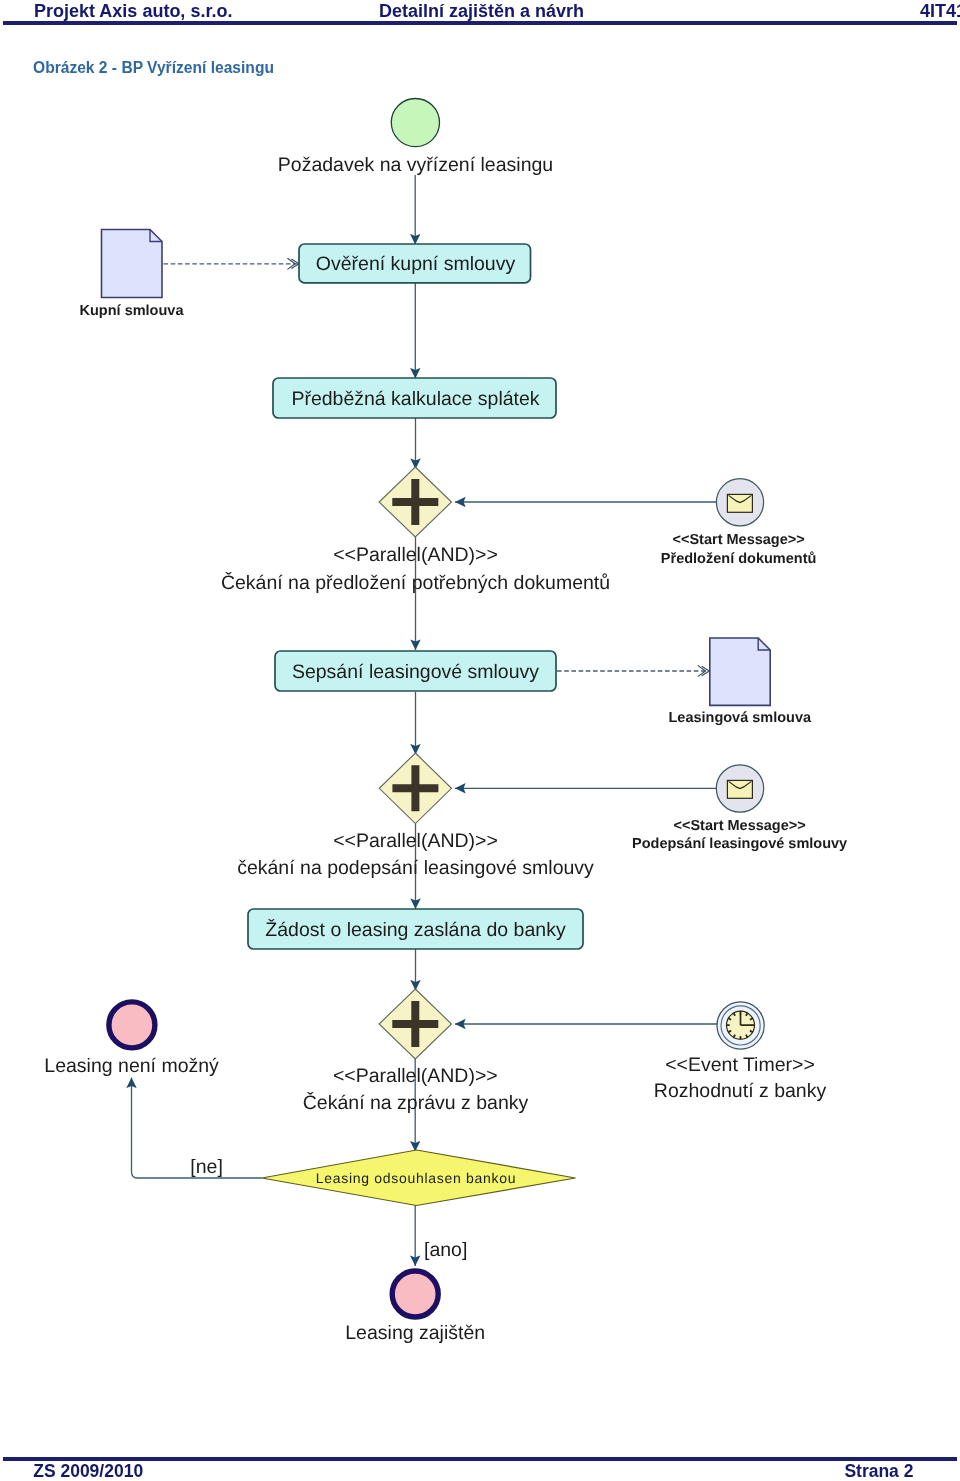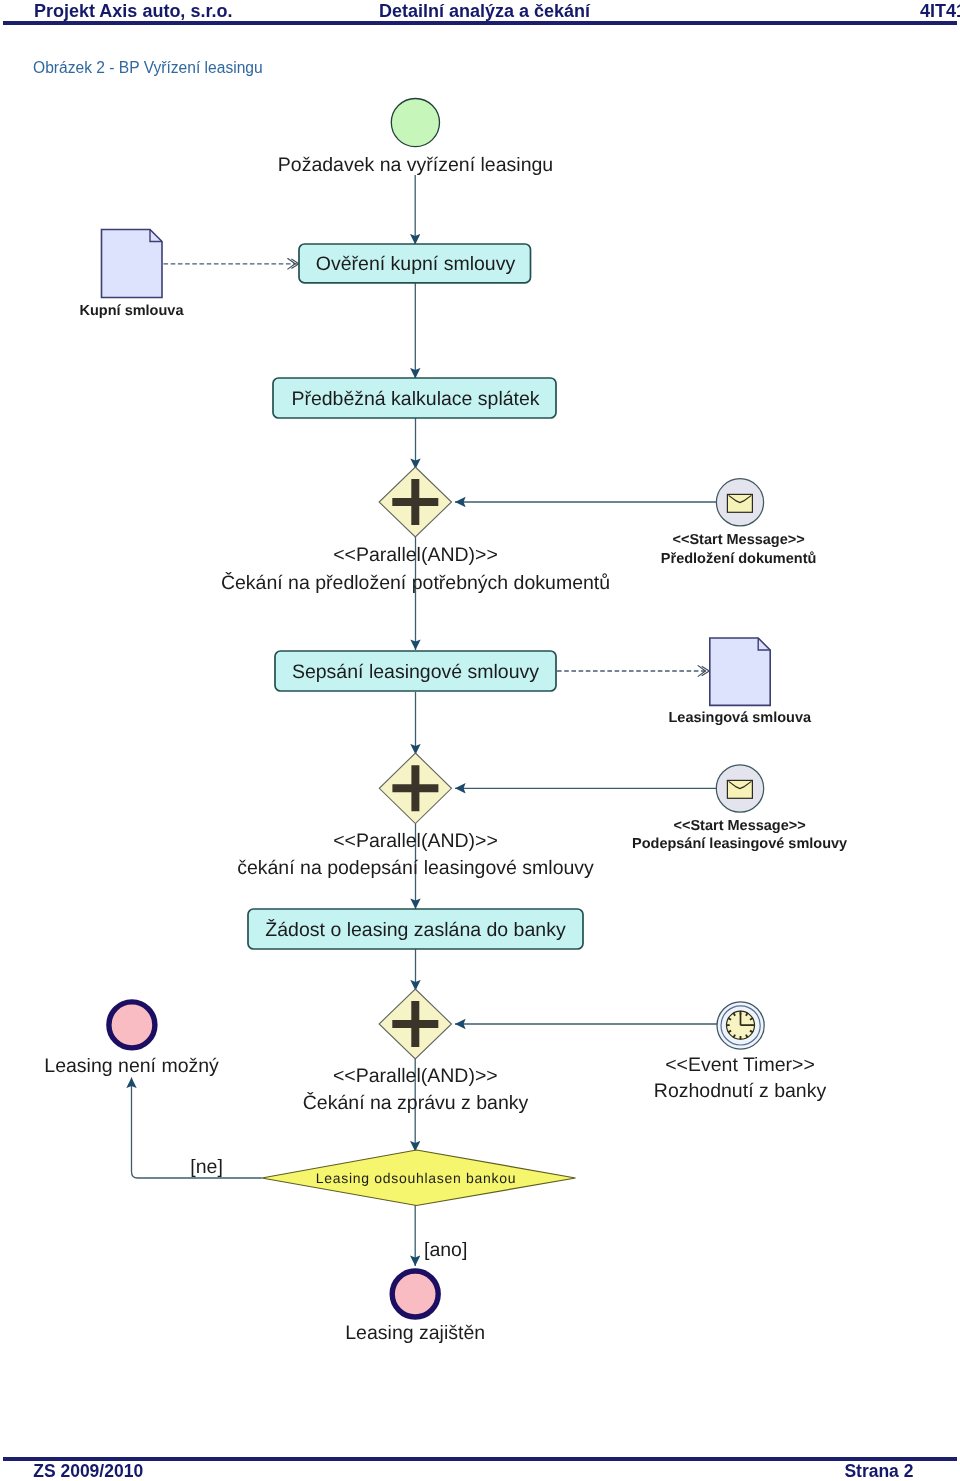--- a/index.html
+++ b/index.html
@@ -2,34 +2,34 @@
 <html><head>
 <meta charset="utf-8">
 <title>Projekt Axis auto - Detailni analyza a navrh</title>
 <style>
   html,body{margin:0;padding:0;}
   body{width:960px;height:1481px;background:#ffffff;
        font-family:"Liberation Sans",sans-serif;position:relative;overflow:hidden;}
   .page{position:absolute;left:0;top:0;width:960px;height:1481px;}
   .hdr-txt{position:absolute;font-weight:bold;color:#14196b;font-size:18px;white-space:nowrap;}
   .rule{position:absolute;background:#1b1f6e;}
-  .caption{position:absolute;left:33px;top:60px;font-size:15.6px;font-weight:normal;
+  .caption{position:absolute;left:33px;top:60px;font-size:15.6px;font-weight:bold;
            color:#31699f;white-space:nowrap;line-height:1;}
   .ftr-txt{position:absolute;font-weight:bold;color:#14196b;font-size:17.5px;white-space:nowrap;line-height:1;}
   #diagram{position:absolute;left:0;top:0;}
   .dlabel{font-family:"Liberation Sans",sans-serif;fill:#1c1c1c;-webkit-font-smoothing:antialiased;}
   svg text{text-rendering:geometricPrecision;}
 </style>
 </head>
 <body>
 
 <div class="page">
 
   <div class="hdr-txt" style="left:34px;top:1px">Projekt Axis auto, s.r.o.</div>
-  <div class="hdr-txt" style="left:379px;top:1px">Detailní analýza a čekání</div>
+  <div class="hdr-txt" style="left:379px;top:1px">Detailní zajištěn a návrh</div>
   <div class="hdr-txt" style="left:920px;top:1px">4IT415</div>
   <div class="rule" style="left:3px;top:21px;width:954px;height:4px"></div>
 
   <div class="caption">Obrázek 2 - BP Vyřízení leasingu</div>
 
   <div class="rule" style="left:3px;top:1457px;width:954px;height:4px"></div>
   <div class="ftr-txt" style="left:33.2px;top:1463px">ZS 2009/2010</div>
   <div class="ftr-txt" style="left:844.4px;top:1463px">Strana 2</div>
 
   <svg id="diagram" width="960" height="1481" viewBox="0 0 960 1481">

